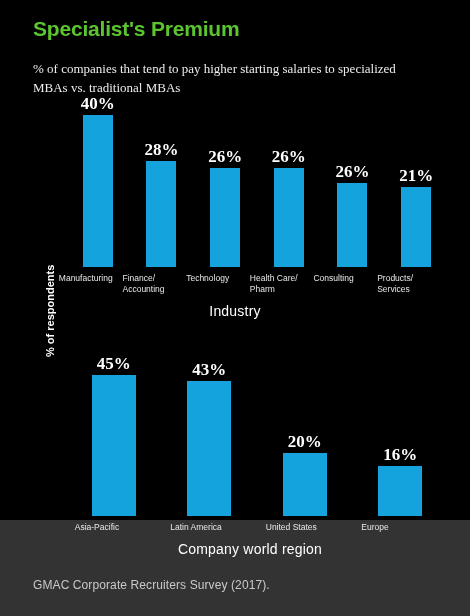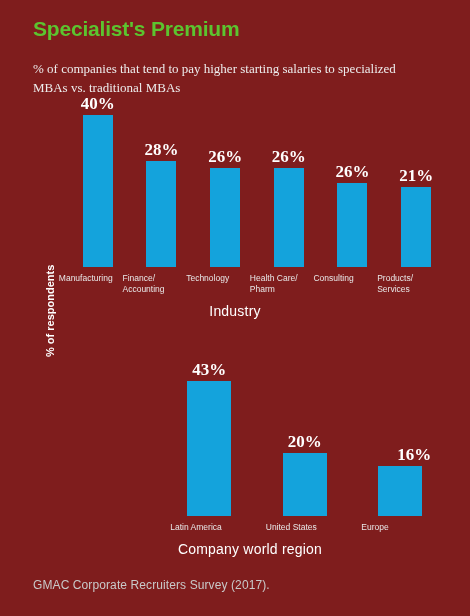--- a/index.html
+++ b/index.html
@@ -6,22 +6,22 @@
   html, body {
     width: 470px;
     height: 616px;
     background: #333333;
     font-family: "Liberation Sans", sans-serif;
     overflow: hidden;
   }
   #infographic {
     position: relative;
     width: 470px;
-    height: 616px;
-    background: #7f1d1d;
+    height: 520px;
+    background: #000000;
   }
 
   
   .header { position: absolute; left: 33px; top: 16px; width: 420px; }
   .title {
     font-family: "Liberation Sans", sans-serif;
     font-size: 21px;
     font-weight: bold;
     color: #5CC42F;
     letter-spacing: -0.2px;
@@ -161,33 +161,38 @@
           <div class="cat-label">Products/
 Services</div>
         </div>
       </div>
     <div class="axis-title">Industry</div>
   </div>
 
   <div class="chart" id="chart2">
 
     <div class="plot">
+        <div class="bar-slot" style="left: 0%; width: 25%;">
+          <div class="bar" style="height: 100%; background: rgb(20, 163, 220);"></div>
+          <div class="bar-value" style="bottom: calc(100% + 3px);">45%</div>
+          <div class="cat-label">Asia-Pacific</div>
+        </div>
         <div class="bar-slot" style="left: 25%; width: 25%;">
           <div class="bar" style="height: 95.5556%; background: rgb(20, 163, 220);"></div>
           <div class="bar-value" style="bottom: calc(95.5556% + 3px);">43%</div>
           <div class="cat-label">Latin America</div>
         </div>
         <div class="bar-slot" style="left: 50%; width: 25%;">
           <div class="bar" style="height: 44.4444%; background: rgb(20, 163, 220);"></div>
           <div class="bar-value" style="bottom: calc(44.4444% + 3px);">20%</div>
           <div class="cat-label">United States</div>
         </div>
         <div class="bar-slot" style="left: 75%; width: 25%;">
           <div class="bar" style="height: 35.5556%; background: rgb(20, 163, 220);"></div>
-          <div class="bar-value" style="bottom: calc(35.5556% + 3px); margin-left: 14px;">16%</div>
+          <div class="bar-value" style="bottom: calc(35.5556% + 3px);">16%</div>
           <div class="cat-label">Europe</div>
         </div>
       </div>
     <div class="axis-title">Company world region</div>
   </div>
 
   <div class="source">GMAC Corporate Recruiters Survey (2017).</div>
 
 </div>
 

